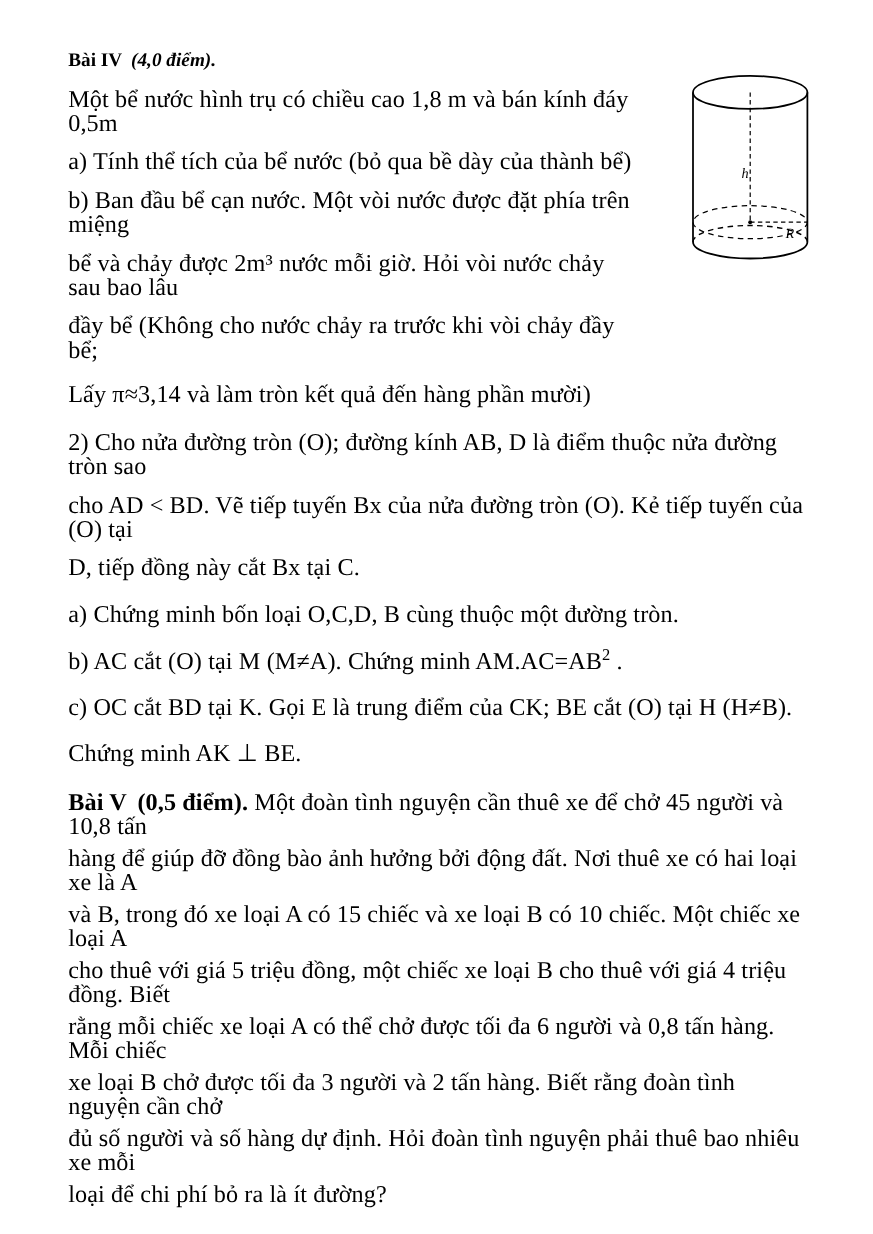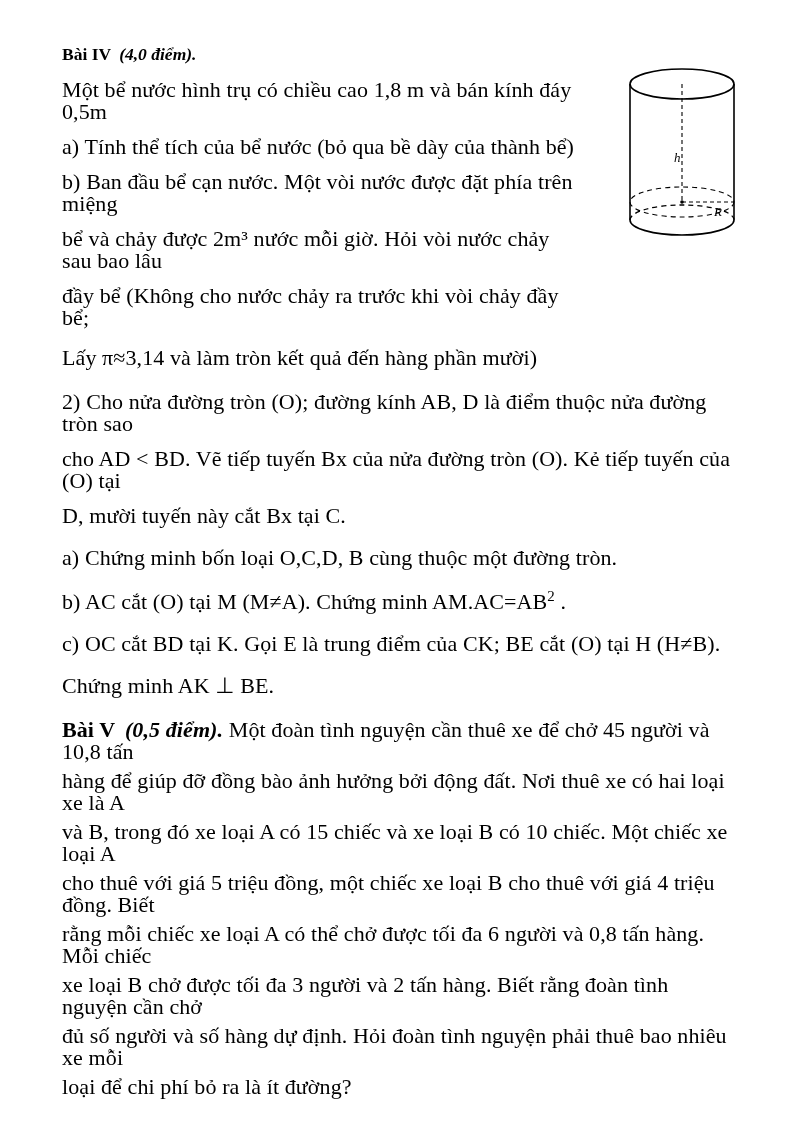--- a/index.html
+++ b/index.html
@@ -46,21 +46,21 @@
   .narrow {
     width: 520px;
   }
   .blockV {
     margin-top: 22px;
   }
   .blockV .line {
     margin-bottom: 7px;
   }
   .bold { font-weight: bold; }
-  .ital { font-style: italic; }
+  .ital { }
   sup { font-size: 0.68em; vertical-align: super; }
   .fig {
     position: absolute;
     left: 612px;
     top: 62px;
     width: 140px;
     height: 190px;
   }
   .het {
     text-align: right;
@@ -89,21 +89,21 @@
 
     <div class="line narrow">a) Tính thể tích của bể nước (bỏ qua bề dày của thành bể)</div>
 
     <div class="line narrow">b) Ban đầu bể cạn nước.  Một vòi nước được đặt phía trên miệng</div>
     <div class="line narrow">bể và chảy được 2m³ nước mỗi giờ. Hỏi vòi nước chảy  sau bao lâu</div>
     <div class="line narrow">đầy bể (Không cho nước chảy ra trước khi vòi chảy đầy bể;</div>
     <div class="line narrow" style="margin-top:18px;margin-bottom:22px;">Lấy π≈3,14 và làm tròn kết quả đến hàng phần mười)</div>
 
     <div class="line">2) Cho nửa đường tròn (O); đường kính AB, D là điểm thuộc nửa đường tròn sao</div>
     <div class="line">cho AD &lt; BD. Vẽ tiếp tuyến Bx của nửa đường tròn (O). Kẻ tiếp tuyến của (O) tại</div>
-    <div class="line">D, mười tuyến này cắt Bx tại C.</div>
+    <div class="line">D, tiếp đồng này cắt Bx tại C.</div>
 
     <div class="line" style="margin-top:20px;">a) Chứng minh bốn loại O,C,D, B cùng thuộc một đường tròn.</div>
 
     <div class="line" style="margin-top:20px;">
       <span>b) AC cắt (O) tại M (M≠A). Chứng minh AM.AC=AB</span><sup>2</sup><span> .</span>
     </div>
 
     <div class="line" style="margin-top:20px;">c) OC cắt BD tại K. Gọi E là trung điểm của CK; BE cắt (O) tại H (H≠B).</div>
 
     <div class="line" style="margin-top:20px;">Chứng minh AK ⊥ BE.</div>

